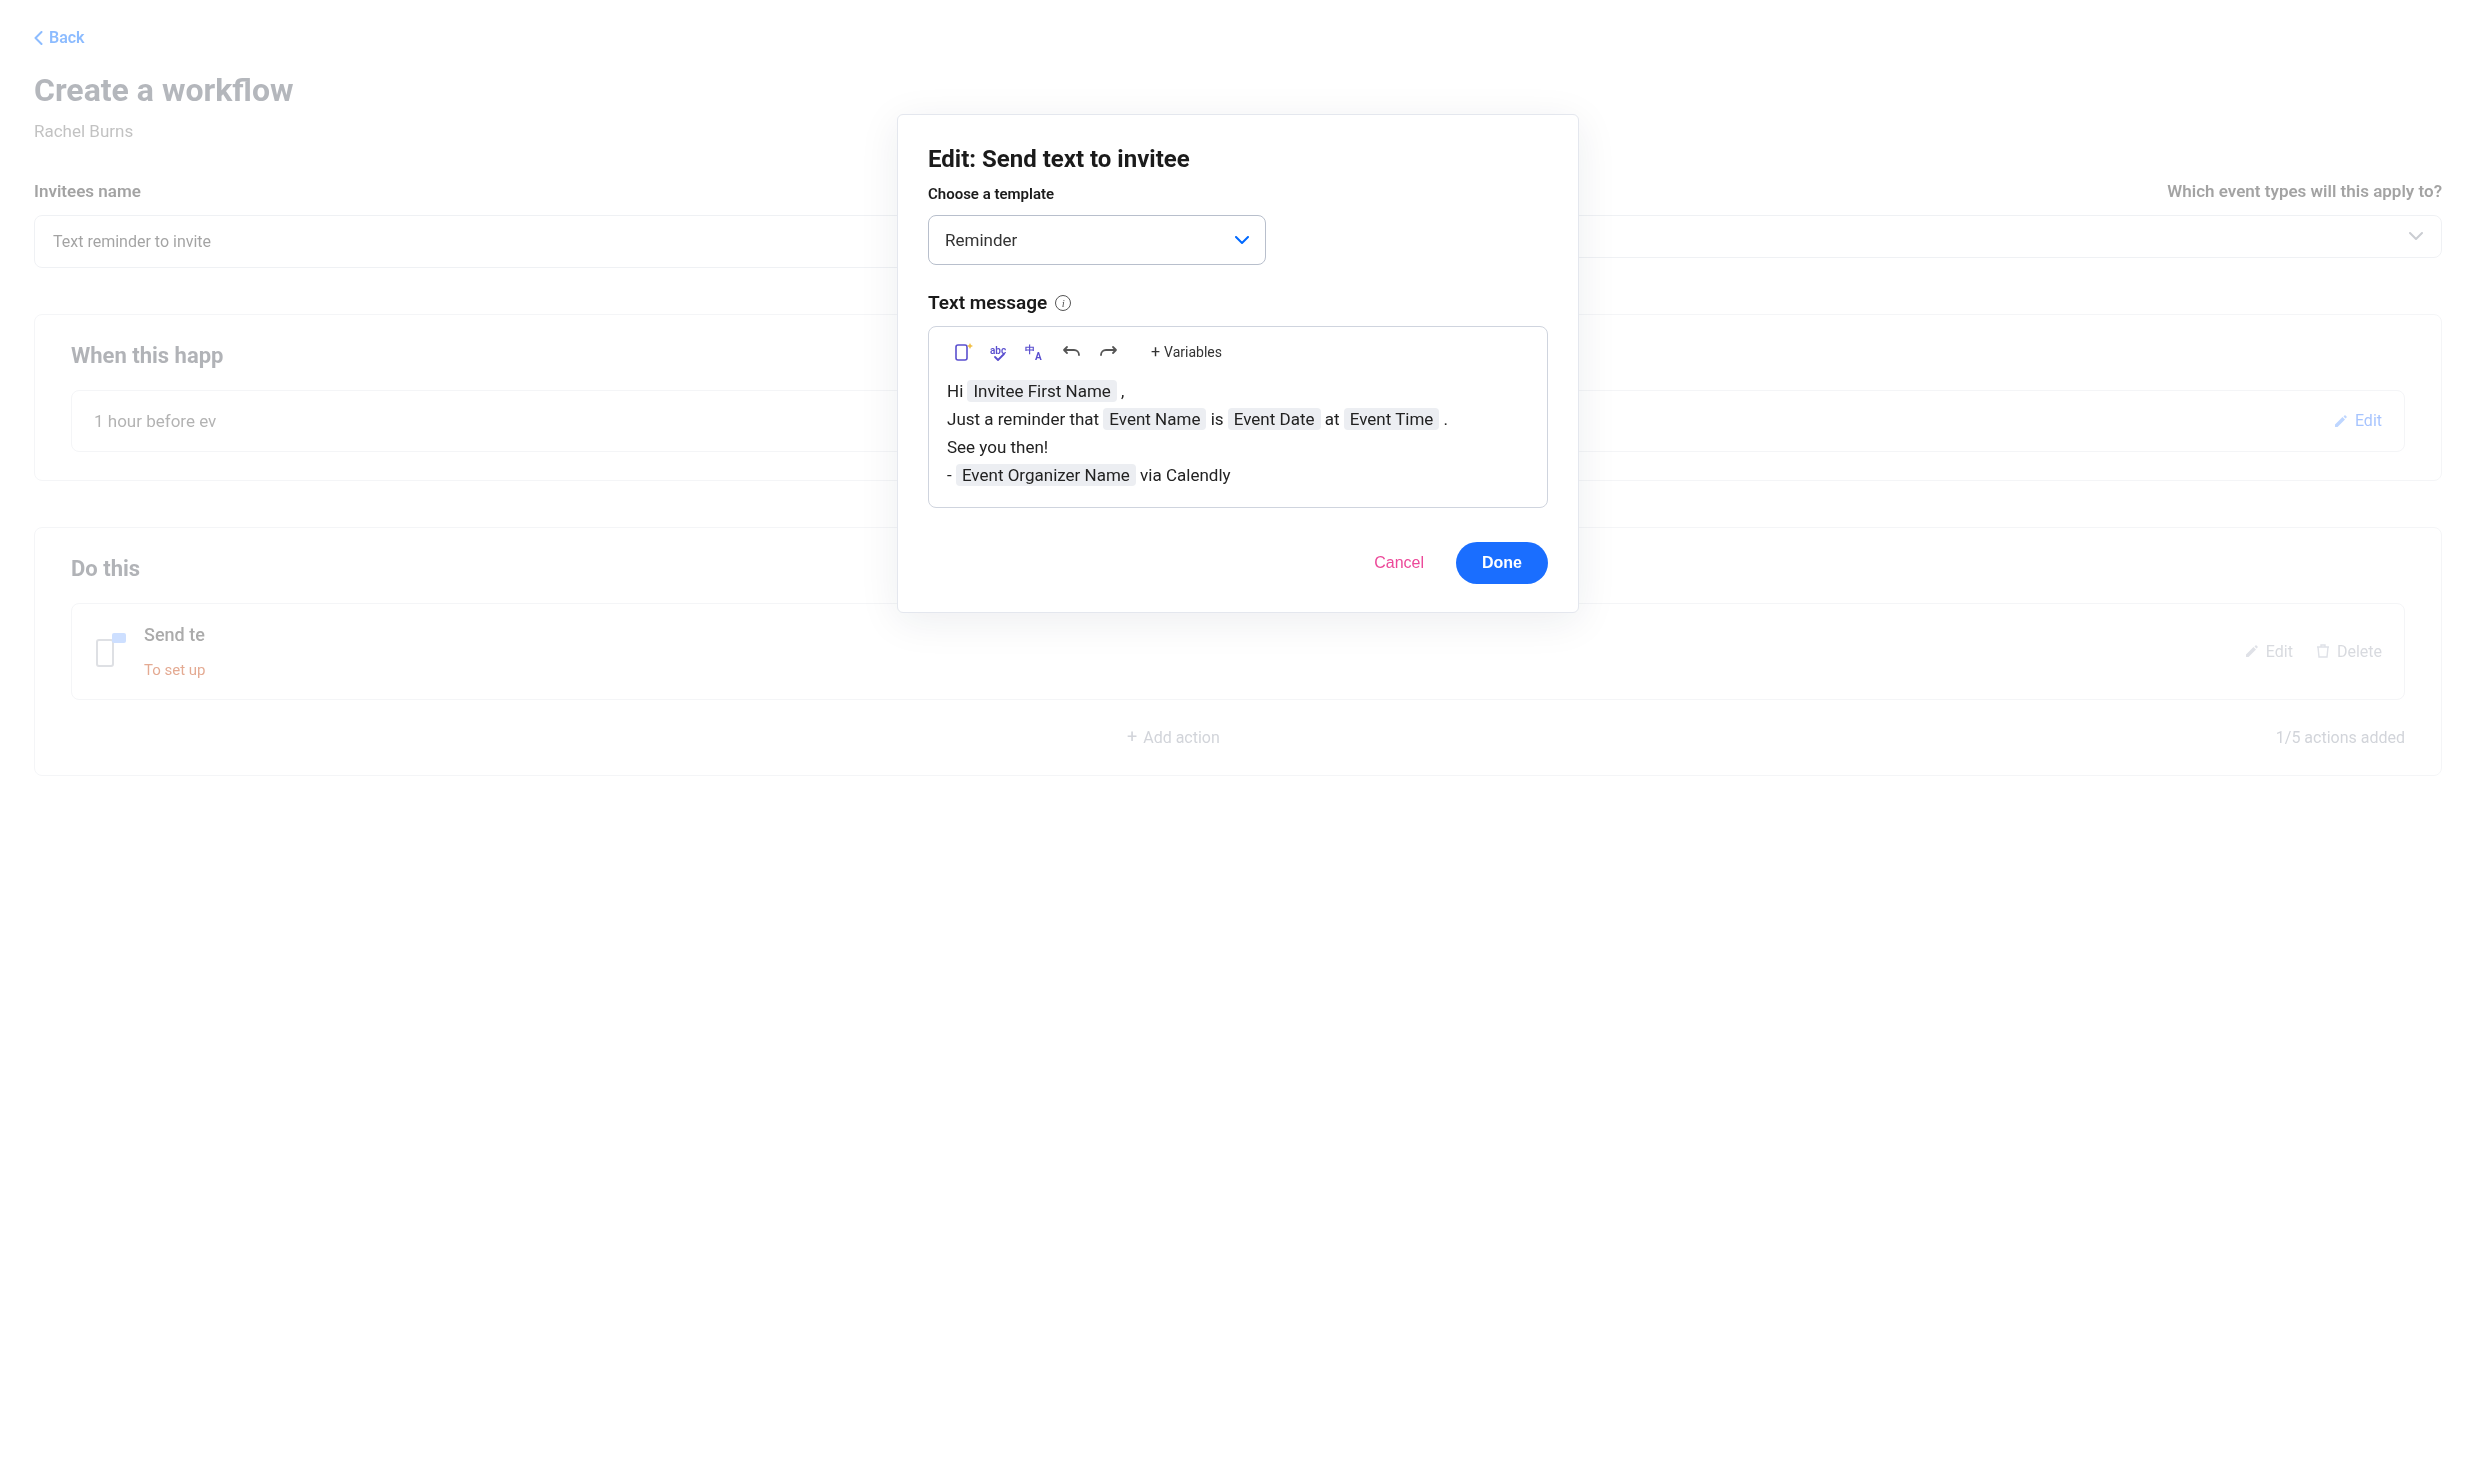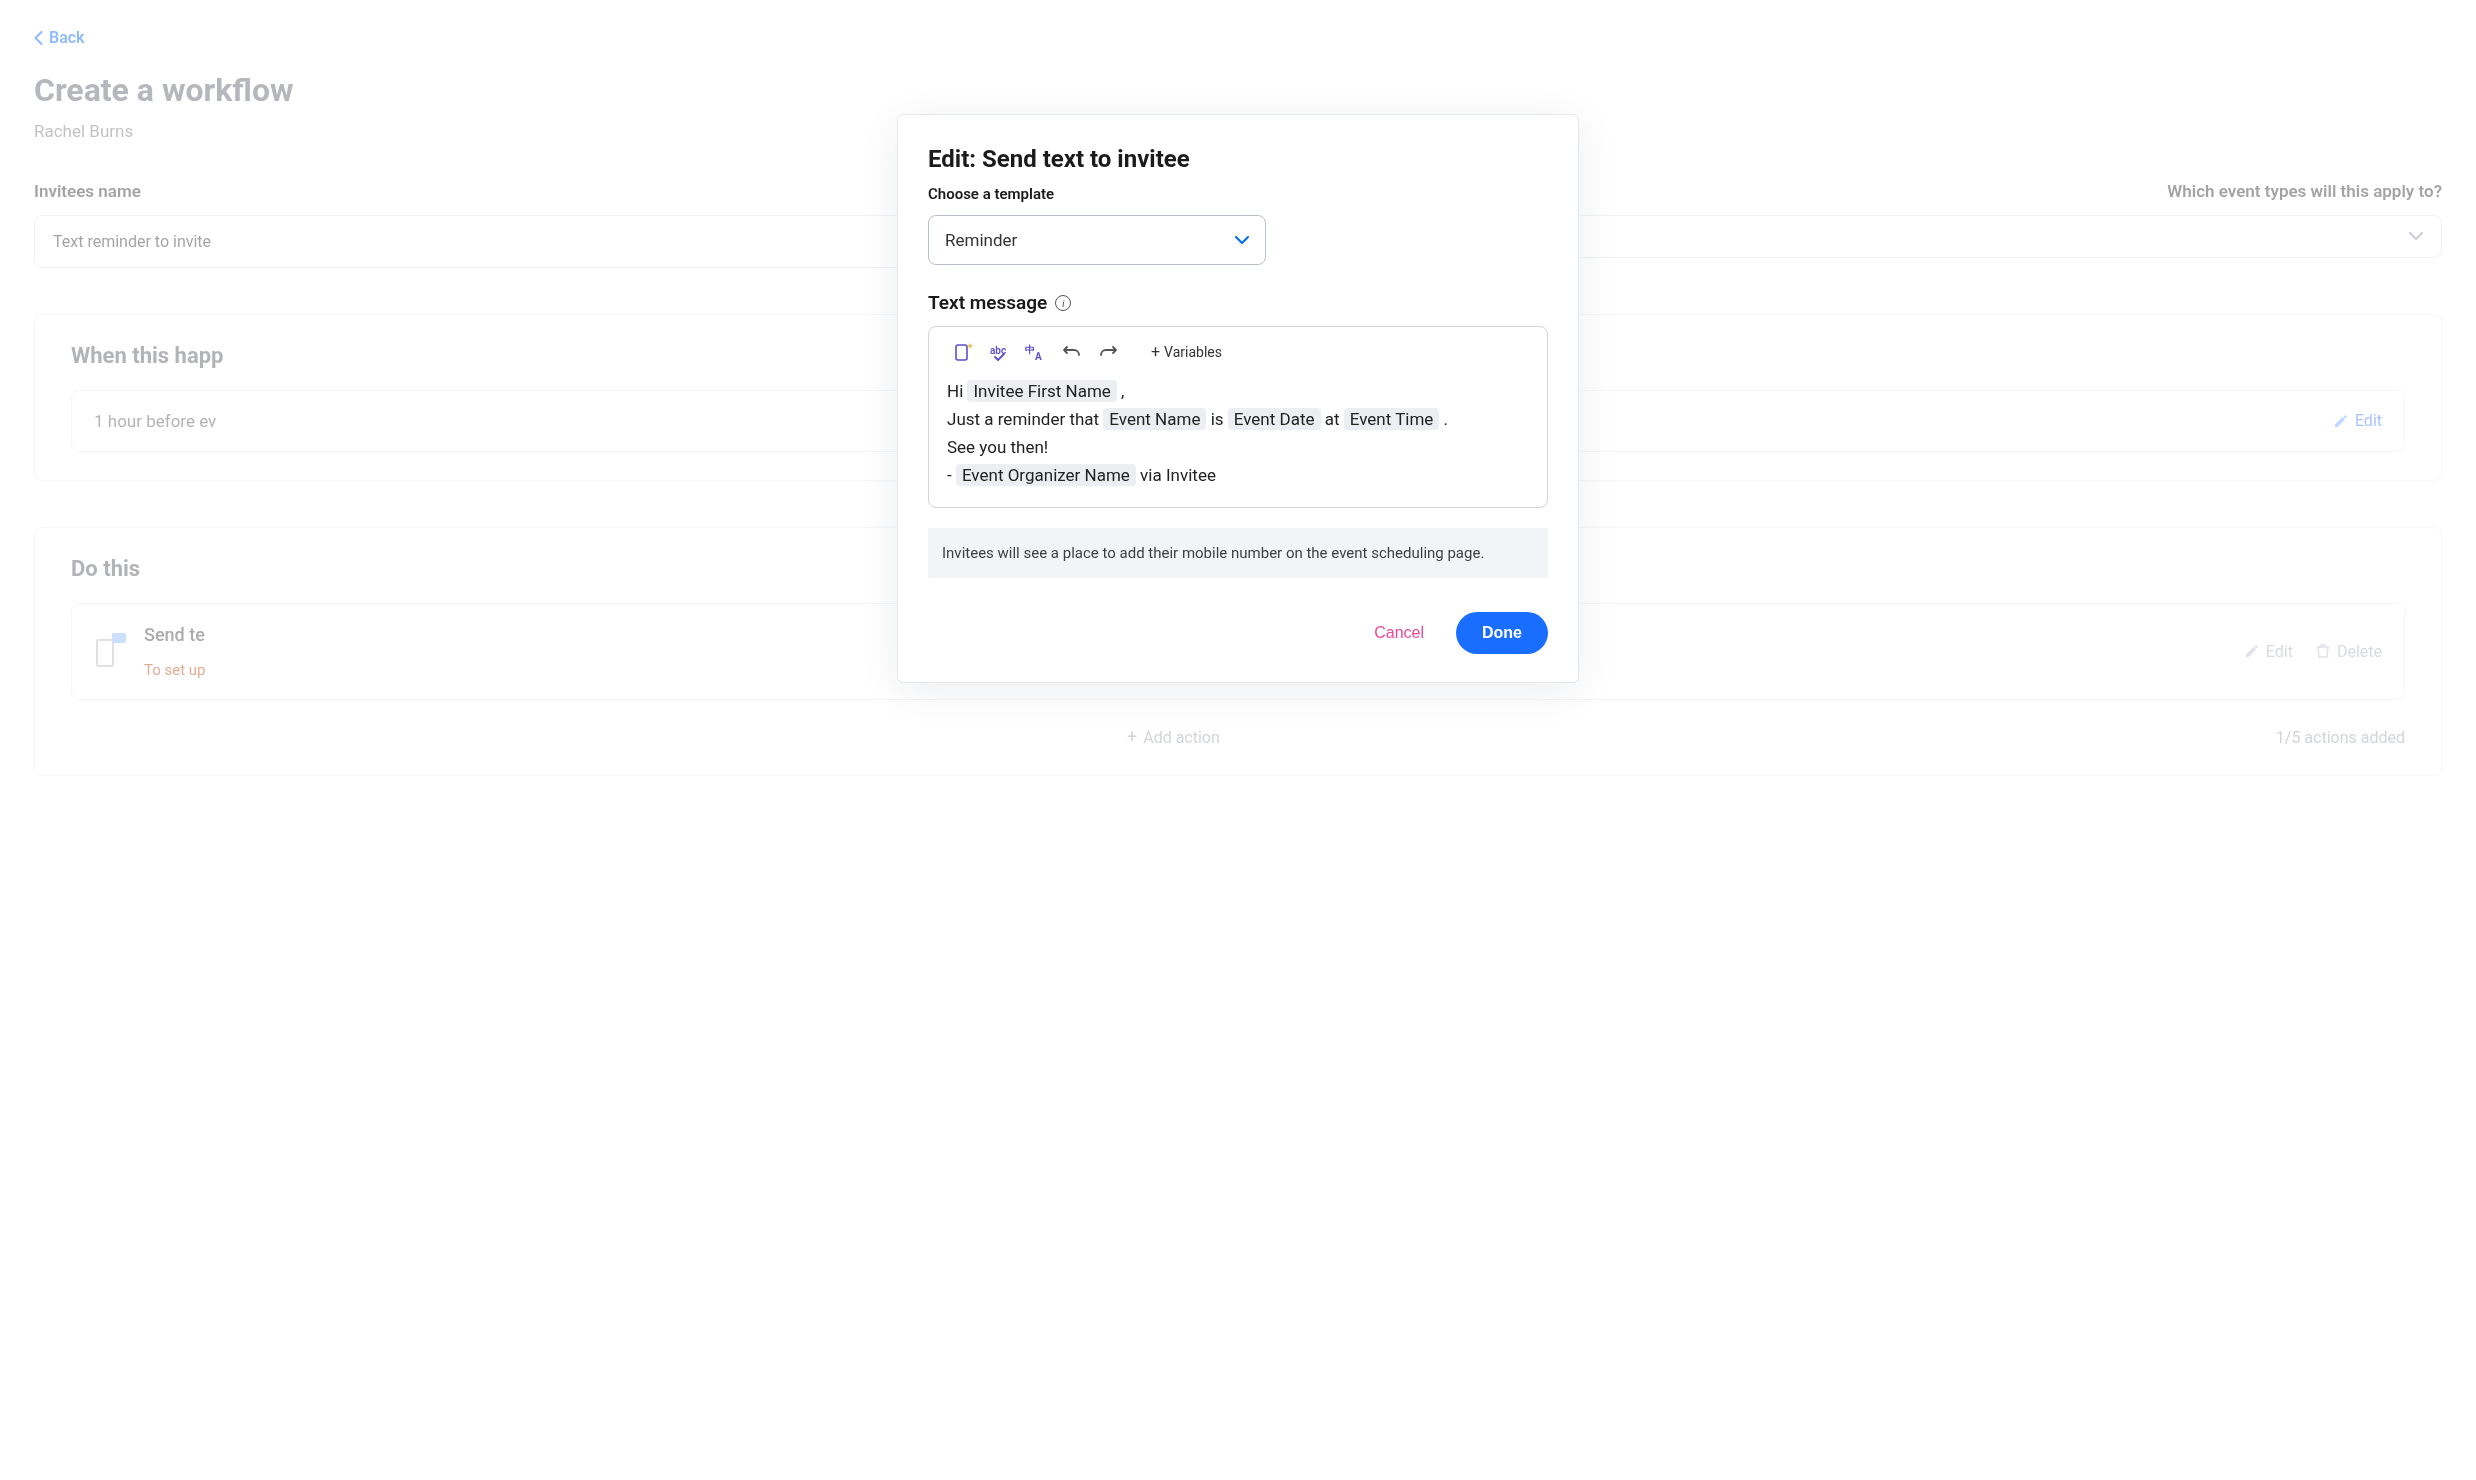--- a/index.html
+++ b/index.html
@@ -268,25 +268,24 @@
 
       <div class="msg-body">
         <div>
           <span>Hi </span><span class="var">Invitee First Name</span><span> ,</span>
         </div>
         <div>
           <span>Just a reminder that </span><span class="var">Event Name</span><span> is </span><span class="var">Event Date</span><span> at </span><span class="var">Event Time</span><span> .</span>
         </div>
         <div>See you then!</div>
         <div>
-          <span>- </span><span class="var">Event Organizer Name</span><span> via Invitee</span>
-        </div>
-      </div>
-    </div>
-
-    <div class="hint">Invitees will see a place to add their mobile number on the event scheduling page.</div>
+          <span>- </span><span class="var">Event Organizer Name</span><span> via Calendly</span>
+        </div>
+      </div>
+    </div>
+
 
     <div class="modal-actions">
       <button class="btn-cancel">Cancel</button>
       <button class="btn-done">Done</button>
     </div>
   </div>
 </div>
 
 </body></html>

